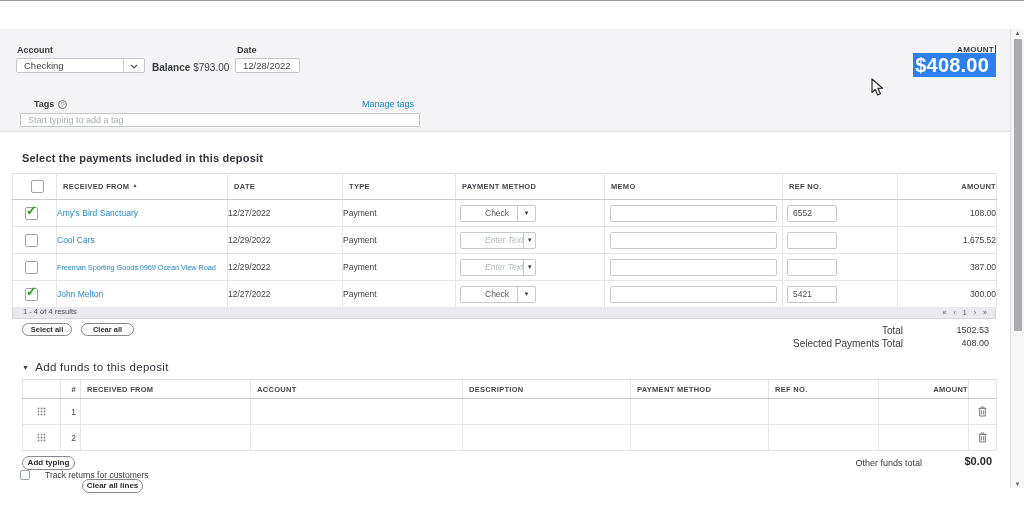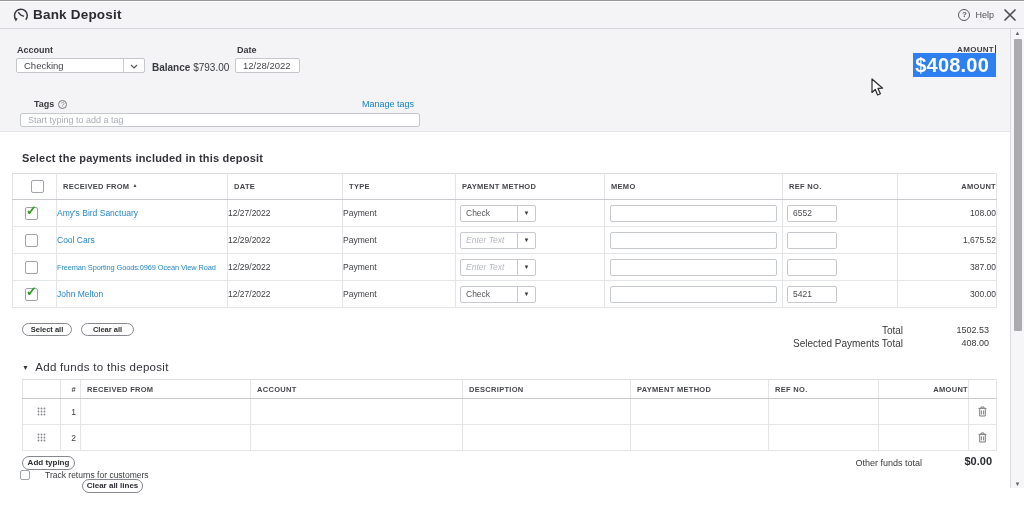--- a/index.html
+++ b/index.html
@@ -45,21 +45,21 @@
   table.grid tr:first-child > * { border-top:1px solid #dcdde1; }
   .t1 { left:12px; top:172px; width:984px; }
   .t1 th { height:26px; }
   .t1 td { height:27px; }
   .cell-pad { padding-left:6px; }
   .num-cell { text-align:right; padding-right:7px; }
   .link { color:#2787c6; cursor:pointer; }
   .cb { width:13px; height:13px; border:1px solid #9fa3aa; border-radius:2px; background:#fff; margin-left:12px; position:relative; cursor:pointer; }
   .cb .check { position:absolute; left:0px; top:-4px; font-size:13px; font-weight:bold; color:#2ca01c; line-height:13px; }
   .sort-arrow { font-size:5px; color:#45464b; vertical-align:2px; margin-left:3px; }
-  .combo { display:flex; width:76px; height:17px; margin-left:4px; background:#fff; border:1px solid #c6c9ce; border-radius:2px; cursor:pointer; }
+  .combo { display:flex; width:76px; height:17px; margin-left:4px; background:#fff; border:1px solid #c6c9ce; border-radius:2px; cursor:pointer;padding-left:19px; }
   .combo-text { flex:1; font-size:8.5px; color:#54555a; padding-left:5px; line-height:15px; }
   .combo-text.ph { font-style:italic; color:#b4b8bf; }
   .combo-btn { width:18px; border-left:1px solid #c6c9ce; text-align:center; font-size:6px; color:#3c3d42; line-height:15px; }
   .mini-input { background:#fff; border:1px solid #c6c9ce; border-radius:2px; height:17px; font-family:"Liberation Sans",sans-serif; font-size:8.5px; color:#4a4b50; padding-left:5px; outline:none; }
 
   .results-strip { position:absolute; left:12px; top:306px; width:984px; height:12px; background:#e9e9ee; border:1px solid #d7d8dc; border-top:none; font-size:7.5px; color:#4a4b50; line-height:10px; padding-left:10px; }
   .pager { position:absolute; right:8px; top:1px; display:flex; gap:7px; font-size:7px; color:#55565b; }
   .pager span { cursor:pointer; }
 
   .pill-btn { position:absolute; background:#fff; border:1px solid #85888e; border-radius:8px; font-size:7.5px; font-weight:bold; color:#2b2c30; text-align:center; cursor:pointer; }
@@ -98,35 +98,20 @@
   .sb-arrow { position:absolute; left:0; width:13px; text-align:center; font-size:6px; color:#636468; }
   .sb-thumb { position:absolute; left:3px; top:10px; width:8px; height:292px; background:#ababaf; border-radius:1px; }
 
   .cursor { position:absolute; left:871px; top:77px; }
 </style>
 </head>
 <body>
 
 <div class="app">
 
-  <div class="topbar">
-    <svg class="clock-icon" viewBox="0 0 16 16">
-      <path d="M3.2 12.9 A6.4 6.4 0 1 1 12.8 12.7" fill="none" stroke="#3a3b3f" stroke-width="1.5"></path>
-      <path d="M1.0 10.2 L4.6 11.4 L2.9 14.6 Z" fill="#3a3b3f"></path>
-      <path d="M8 8.2 L5.2 5.2 M8 8.2 L11 9.4" fill="none" stroke="#3a3b3f" stroke-width="1.4"></path>
-    </svg>
-    <div class="page-title">Bank Deposit</div>
-    <div class="help-group">
-      <div class="help-circle">?</div>
-      <div class="help-text">Help</div>
-    </div>
-    <svg class="close-x" viewBox="0 0 12 12">
-      <path d="M1 1 L11 11 M11 1 L1 11" stroke="#505156" stroke-width="1.7" stroke-linecap="round"></path>
-    </svg>
-  </div>
 
   <div class="formpanel">
     <div class="field-label" style="left:17px; top:16px;">Account</div>
     <div class="select-box" style="left:16px; top:29px; width:129px; height:15px;">
       <div class="select-text">Checking</div>
       <div class="select-chev"><svg width="8" height="5" viewBox="0 0 8 5" style="margin-top:5px;">
             <path d="M1 1 L4 4 L7 1" fill="none" stroke="#54565b" stroke-width="1.2"></path>
           </svg></div>
     </div>
     <div class="balance"><b>Balance</b>&nbsp;<span>$793.00</span></div>
@@ -248,20 +233,30 @@
               <div class="combo-btn">▼</div>
             </div>
           </td>
       <td><input class="mini-input" style="width: 167px; margin-left: 5px;"></td>
       <td><input class="mini-input" style="width: 50px; margin-left: 4px;" value="5421"></td>
       <td class="num-cell">300.00</td>
     </tr>
   </tbody>
     </table>
 
+  <div class="results-strip">
+    <span>1 - 4 of 4 results</span>
+    <div class="pager">
+      <span>«</span>
+      <span>‹</span>
+      <span>1</span>
+      <span>›</span>
+      <span>»</span>
+    </div>
+  </div>
 
   <div class="pill-btn" style="left:22px; top:322px; width:50px; height:13px; line-height:11px;">Select all</div>
   <div class="pill-btn" style="left:81px; top:322px; width:53px; height:13px; line-height:11px;">Clear all</div>
 
   <div class="tot-label" style="top:324px;">Total</div>
   <div class="tot-value" style="top:324px;">1502.53</div>
   <div class="tot-label" style="top:337px;">Selected Payments Total</div>
   <div class="tot-value" style="top:337px;">408.00</div>
 
   <div class="addfunds-heading"><span class="tri">▼</span><span>Add funds to this deposit</span></div>

